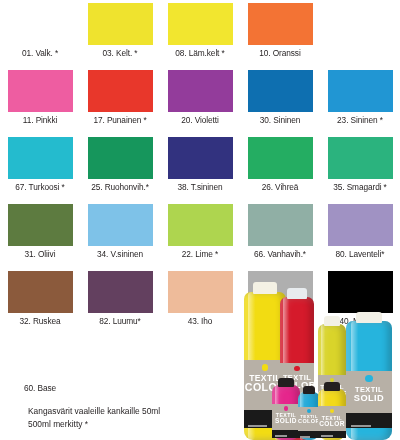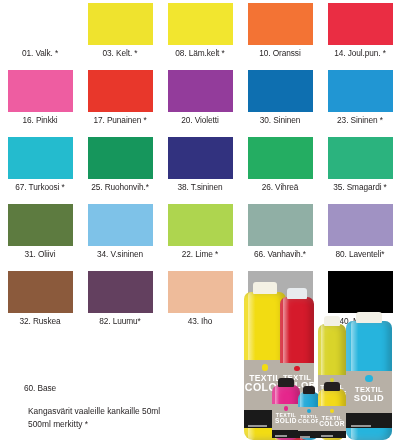--- a/index.html
+++ b/index.html
@@ -161,29 +161,25 @@
           <div class="swatch-label">03. Kelt. *</div>
         </div>
         <div class="swatch-cell">
           <div class="swatch-chip" style="background: rgb(242, 230, 47);"></div>
           <div class="swatch-label">08. Läm.kelt *</div>
         </div>
         <div class="swatch-cell">
           <div class="swatch-chip" style="background: rgb(243, 115, 52);"></div>
           <div class="swatch-label">10. Oranssi</div>
         </div>
-        <div class="swatch-cell">
-          <div class="swatch-chip" style="background: rgb(234, 45, 67);"></div>
-          <div class="swatch-label">14. Joul.pun. *</div>
-        </div>
       </div>
       <div class="swatch-row">
         <div class="swatch-cell">
           <div class="swatch-chip" style="background: rgb(238, 93, 161);"></div>
-          <div class="swatch-label">16. Pinkki</div>
+          <div class="swatch-label">11. Pinkki</div>
         </div>
         <div class="swatch-cell">
           <div class="swatch-chip" style="background: rgb(232, 55, 43);"></div>
           <div class="swatch-label">17. Punainen *</div>
         </div>
         <div class="swatch-cell">
           <div class="swatch-chip" style="background: rgb(147, 60, 155);"></div>
           <div class="swatch-label">20. Violetti</div>
         </div>
         <div class="swatch-cell">

